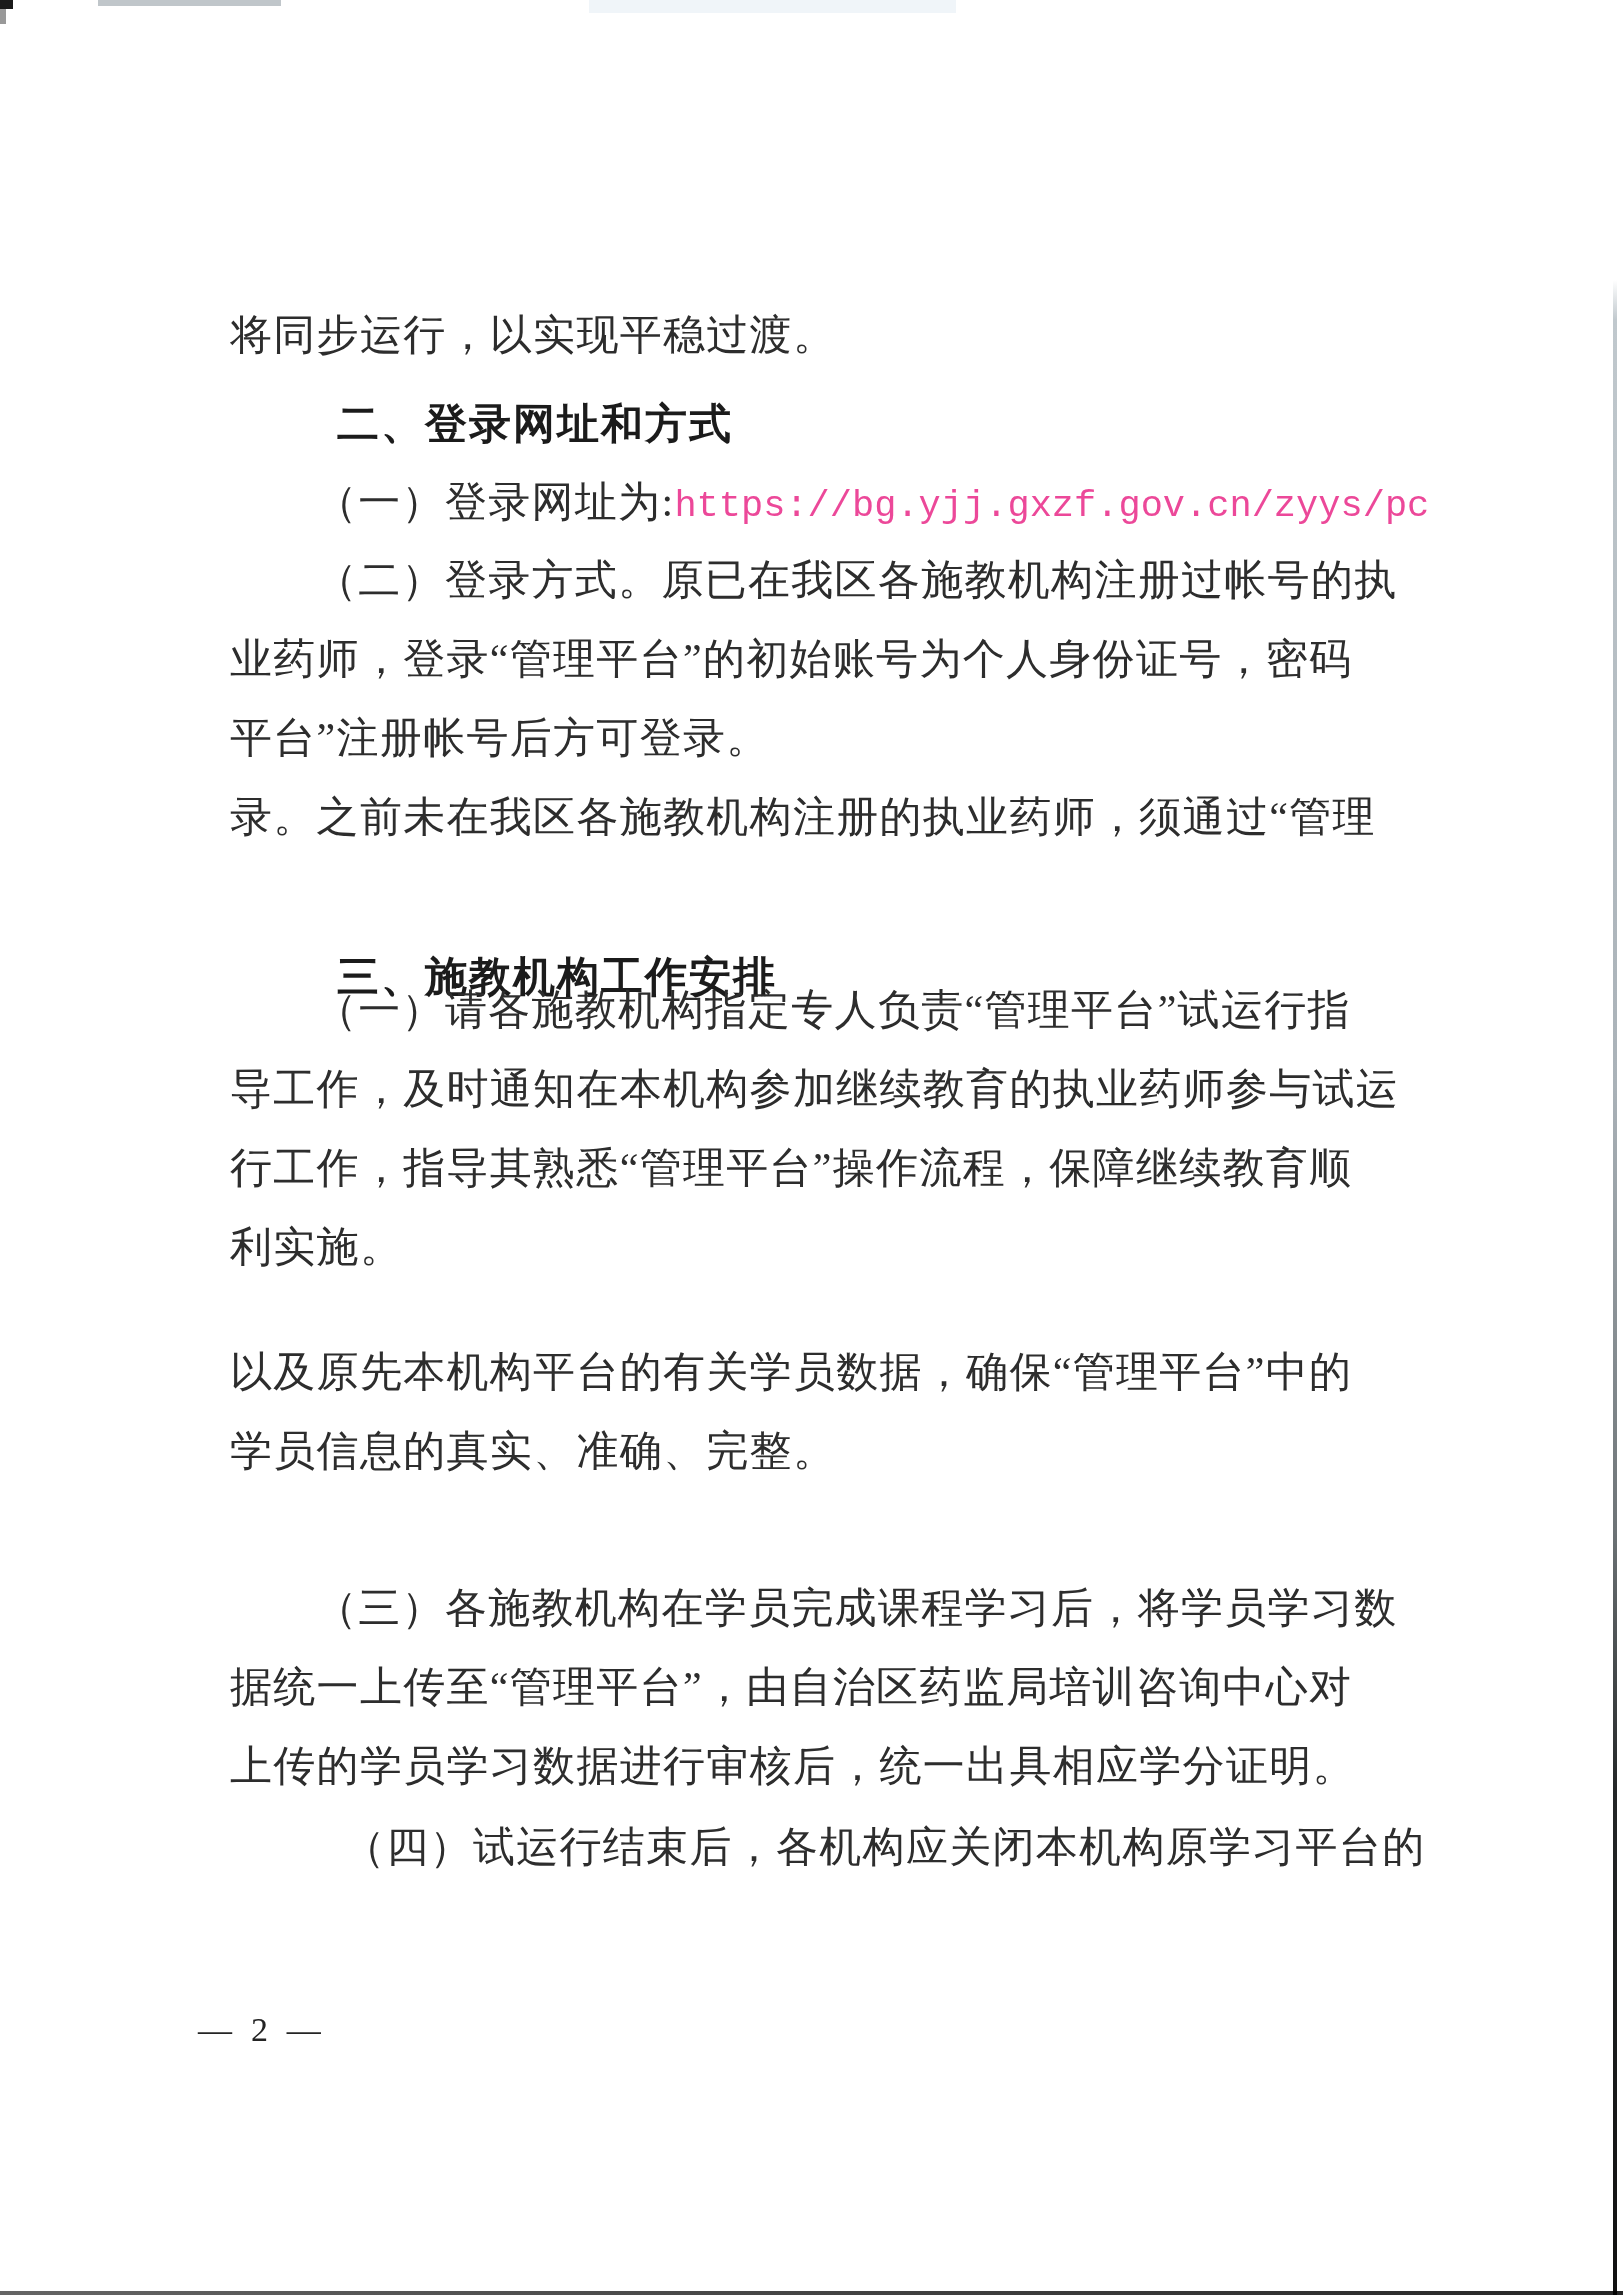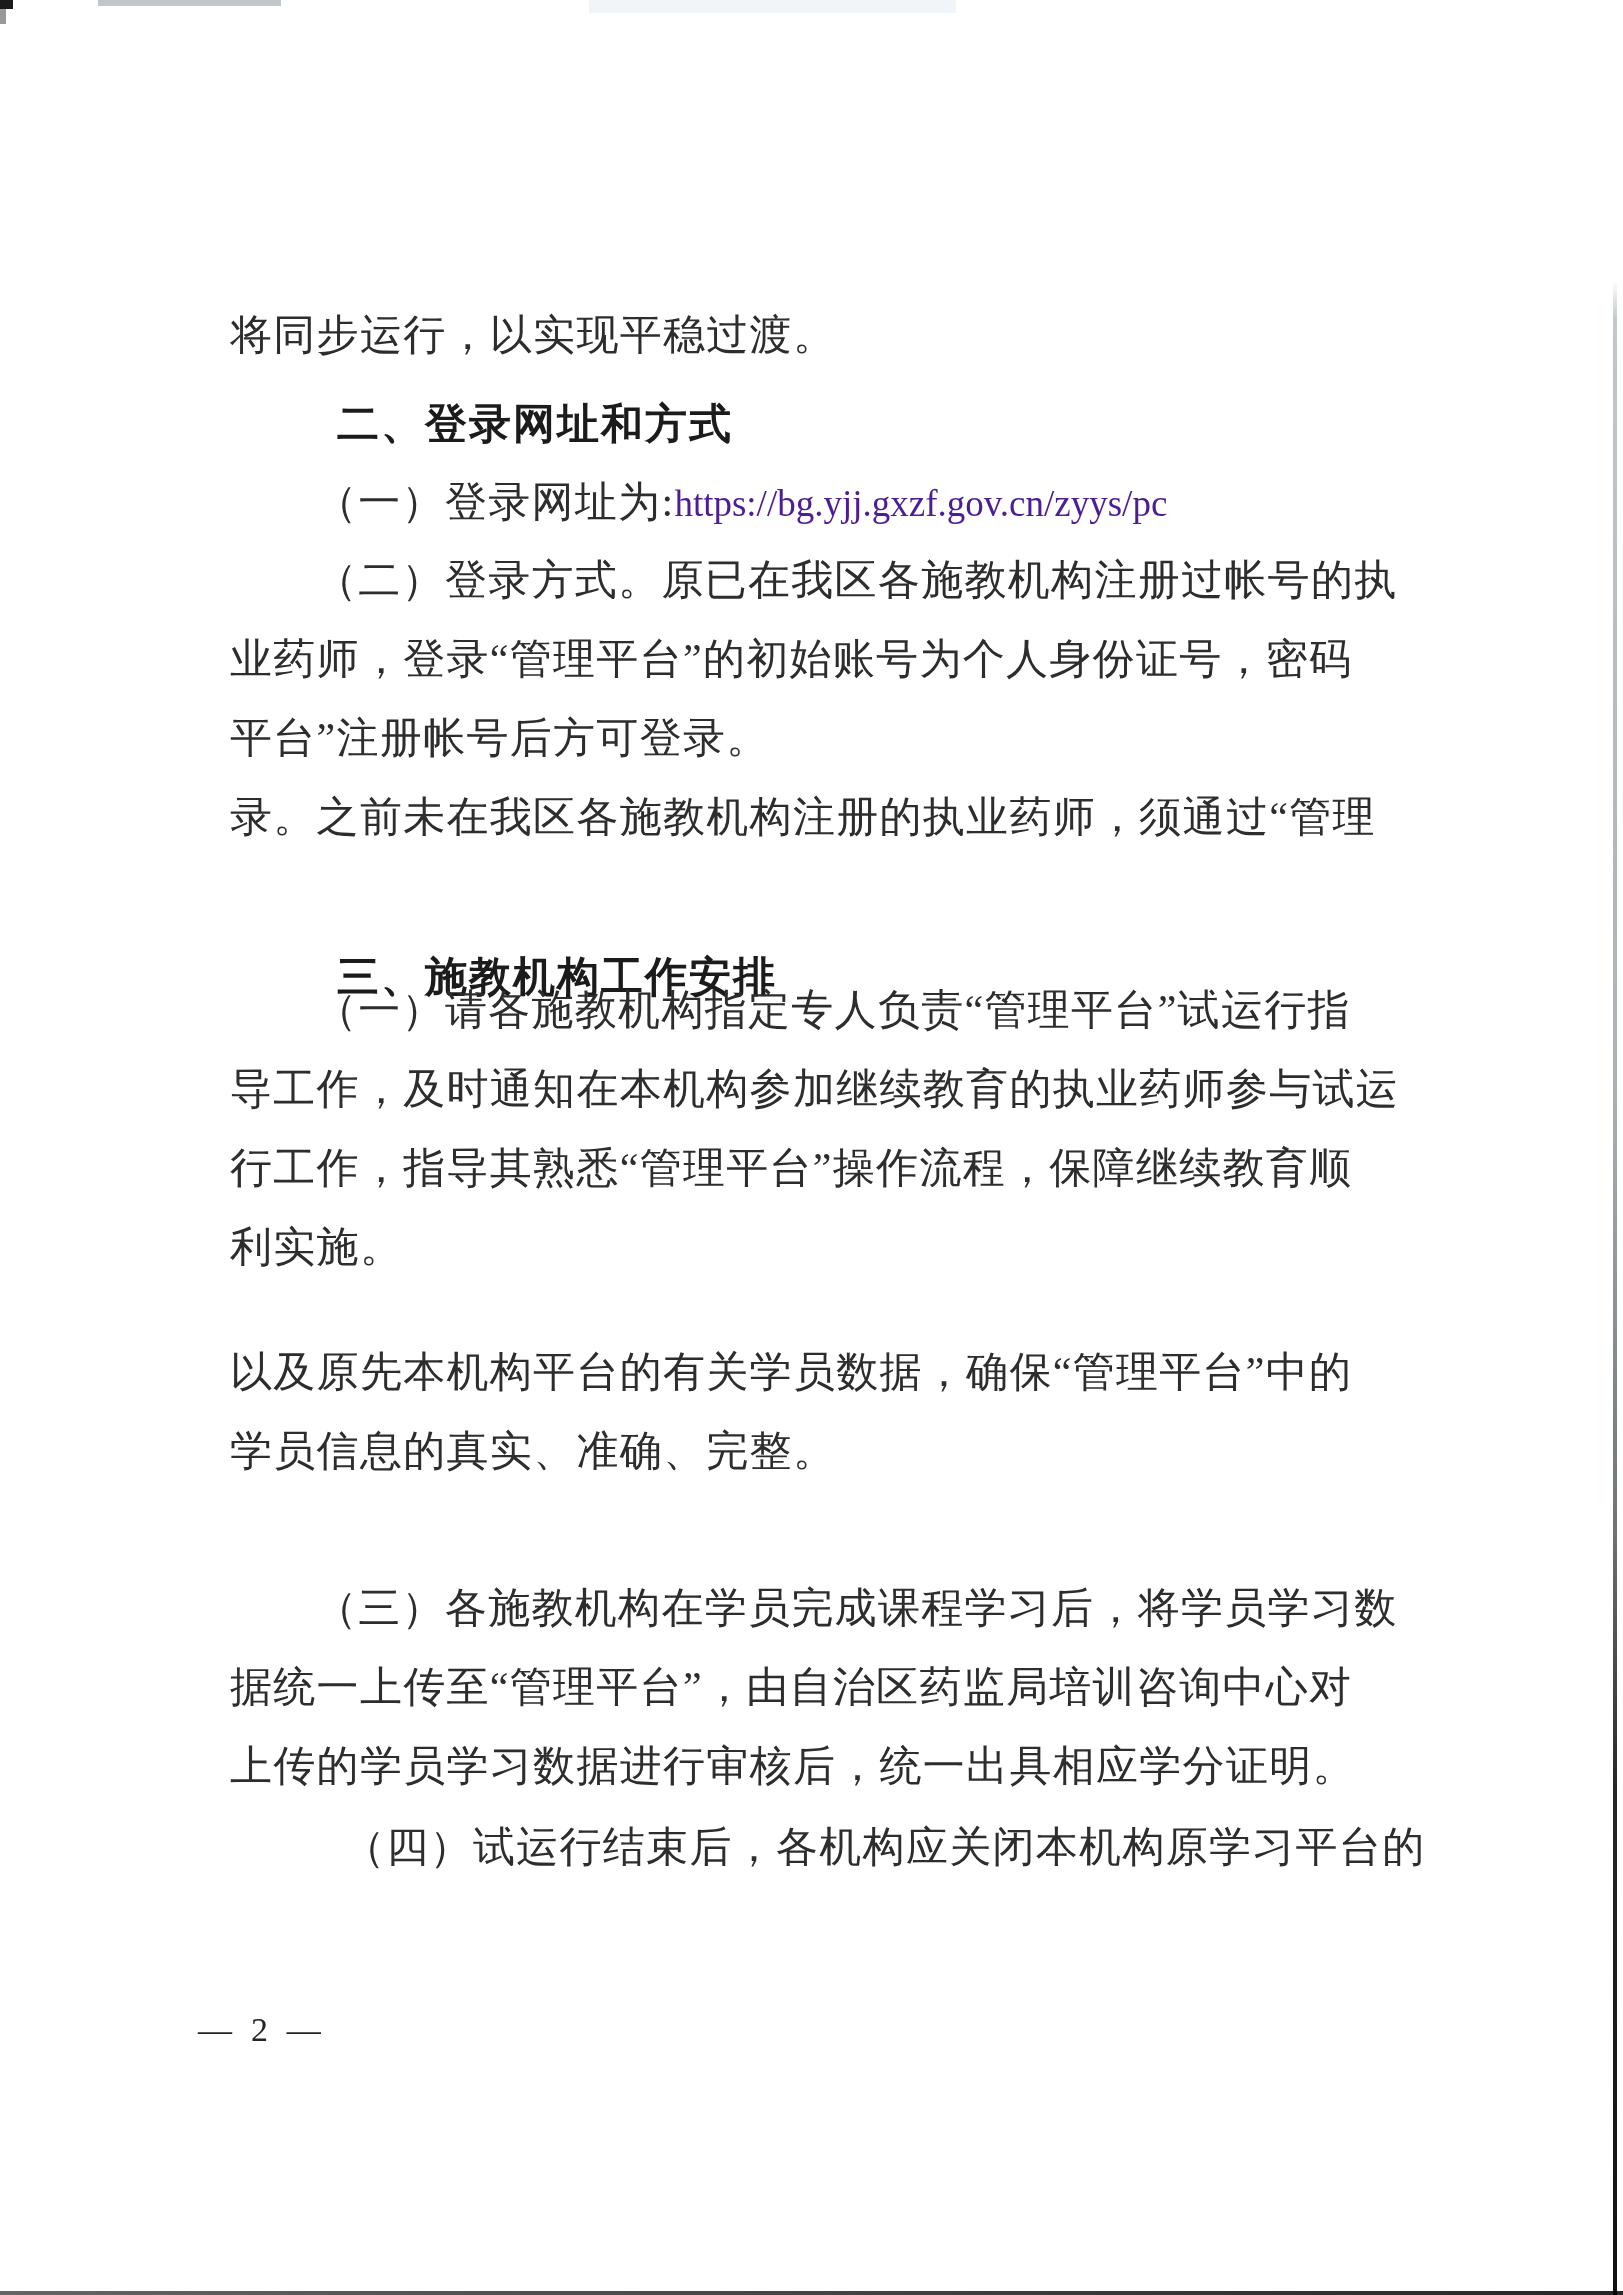--- a/index.html
+++ b/index.html
@@ -18,22 +18,22 @@
     color:#2d2d2d;font-family:"Liberation Serif", serif;
     font-weight:400;
   }
   .indent{padding-left:85px;}
   .heading{
     font-family:"Liberation Sans", sans-serif;
     font-weight:700;color:#1b1b1b;
     padding-left:107px;letter-spacing:2px;font-size:42px;
   }
   .mono{
-    font-family:Liberation Serif, serif;
-    font-size:37px;letter-spacing:0;color:#4c1d95;
+    font-family:Liberation Mono, monospace;
+    font-size:37px;letter-spacing:0;color:#ec4899;
   }
   .blk-intro{top:296px;}
   .blk-h2{top:384px;}
   .blk-s2i1{top:463px;}
   .blk-s2i2{top:541px;}
   .blk-h3{top:937px;}
   .blk-s3i1{top:971px;}
   .blk-s3i2{top:1333px;}
   .blk-s3i3{top:1569px;}
   .blk-s3i4{top:1808px;margin-left:28px;}

